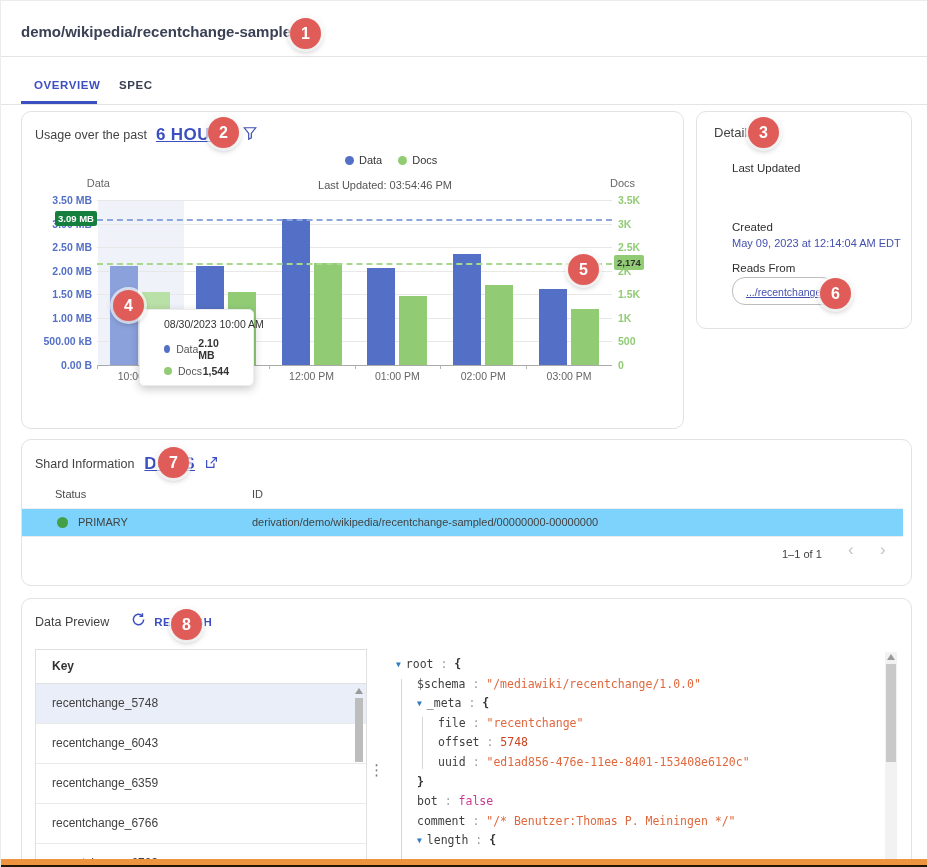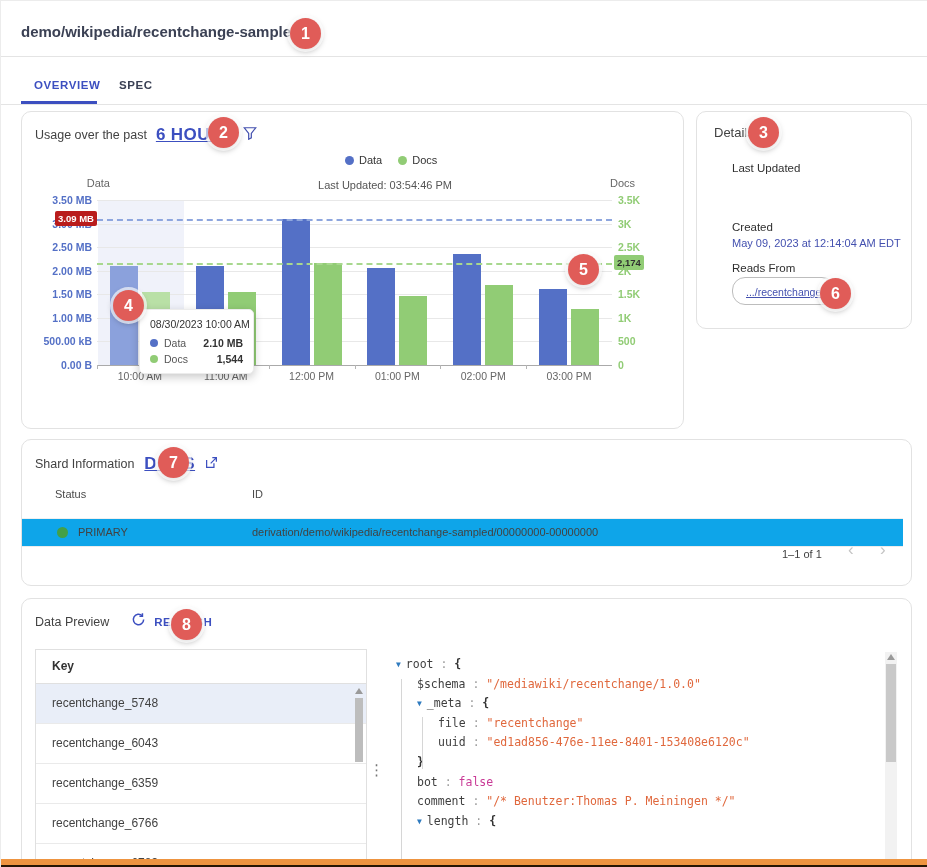--- a/index.html
+++ b/index.html
@@ -34,41 +34,41 @@
   .gridline{position:absolute;left:0;width:100%;height:1px;background:#e8e8e8;}
   .tickl{position:absolute;left:4px;width:66px;text-align:right;font-size:10.5px;font-weight:bold;color:#5470c6;}
   .tickr{position:absolute;left:596px;font-size:10.5px;font-weight:bold;color:#91cc75;}
   .xlab{position:absolute;width:90px;text-align:center;top:258px;font-size:10.5px;color:#666;}
   .xtick{position:absolute;top:253px;width:1px;height:4px;background:#b5b5b5;}
   .bar{position:absolute;bottom:0;width:28px;}
   .hl-band{position:absolute;left:1px;top:0;width:86px;height:165px;background:rgba(84,112,198,0.09);}
   .mline{position:absolute;left:0;width:100%;border-top:2px dashed;}
   .mline.b{border-color:#8ea6de;} .mline.g{border-color:#a8d88e;}
   .mbadge{position:absolute;font-size:9.5px;font-weight:bold;padding:2px 3px;border-radius:2px;}
-  .mbadge.b{background:#b91c1c;color:#fff;}
+  .mbadge.b{background:#15803d;color:#fff;}
   .mbadge.g{background:#91cc75;color:#2f2f2f;}
   
   .tooltip{position:absolute;left:117px;top:197px;width:115px;background:#fff;border:1px solid #ececec;border-radius:5px;
-           box-shadow:0 3px 10px rgba(0,0,0,.22);padding:8px 10px;box-sizing:border-box;z-index:5;}
+           box-shadow:0 3px 10px rgba(0,0,0,.22);padding:8px 24px;box-sizing:border-box;z-index:5;}
   .tt-title{font-size:10.5px;color:#333;margin-bottom:7px;white-space:nowrap;}
   .tt-row{display:flex;align-items:center;font-size:10.5px;color:#555;margin-top:4px;}
   .tt-row .dot{width:8px;height:8px;margin-right:6px;}
   .tt-val{margin-left:auto;font-weight:bold;color:#333;}
   
   .icon-sm{display:inline-block;}
   
   .details-head{position:absolute;left:17px;top:13px;}
   .dt-label{position:absolute;left:35px;font-size:11.5px;color:#2f2f2f;}
   .dt-value{position:absolute;left:35px;font-size:11px;color:#4350af;line-height:15px;}
   .chip{position:absolute;left:35px;top:165px;border:1px solid #bdbdbd;border-radius:13px;padding:4px 13px;cursor:pointer;}
   .chip span{font-size:10.5px;color:#4350af;text-decoration:underline;}
   
   .shard-head{position:absolute;left:13px;top:14px;display:flex;align-items:center;gap:10px;}
   .th{position:absolute;top:48px;font-size:11px;color:#4a4a4a;}
-  .shard-row{position:absolute;left:0;right:8px;top:68px;height:27px;background:#0ea5e9;border-top:1px solid #f0f0f0;border-bottom:1px solid #ececec;margin-top:10px;}
+  .shard-row{position:absolute;left:0;right:8px;top:68px;height:27px;background:#7dd3fc;border-top:1px solid #f0f0f0;border-bottom:1px solid #ececec;}
   .status-dot{position:absolute;left:35px;top:8px;width:11px;height:11px;border-radius:50%;background:#43a047;}
   .td{position:absolute;top:7px;font-size:11px;color:#424242;}
   .pag-label{position:absolute;left:760px;top:108px;font-size:11px;color:#3f3f3f;}
   .pag-btn{position:absolute;top:100px;font-size:17px;color:#c4c4c4;cursor:default;}
   
   .prev-head{position:absolute;left:13px;top:13px;display:flex;align-items:center;gap:8px;}
   .key-table{position:absolute;left:13px;top:50px;width:332px;height:228px;border:1px solid #e0e0e0;box-sizing:border-box;overflow:hidden;}
   .key-header{height:33px;line-height:33px;padding-left:16px;font-size:12px;font-weight:bold;color:#333;border-bottom:1px solid #e0e0e0;}
   .key-row{height:39px;line-height:39px;padding-left:16px;font-size:12px;color:#424242;border-bottom:1px solid #eaeaea;cursor:pointer;}
   .key-row.sel{background:#e9eef8;}
@@ -272,20 +272,21 @@
     <div class="split-handle">⋮</div>
 
     <div class="json-pane">
       <div class="jguide" style="left:11px;top:24px;height:196px"></div>
       <div class="jguide" style="left:32px;top:62px;height:52px"></div>
       <div id="json-holder">
           <div class="jline" style="padding-left: 6px;"><span class="jt">▼</span><span class="jk">root</span><span class="jc"> : </span><span class="jb">{</span></div>
           <div class="jline" style="padding-left: 27px;"><span class="jk">$schema</span><span class="jc"> : </span><span class="jv string">"/mediawiki/recentchange/1.0.0"</span></div>
           <div class="jline" style="padding-left: 27px;"><span class="jt">▼</span><span class="jk">_meta</span><span class="jc"> : </span><span class="jb">{</span></div>
           <div class="jline" style="padding-left: 48px;"><span class="jk">file</span><span class="jc"> : </span><span class="jv string">"recentchange"</span></div>
+          <div class="jline" style="padding-left: 48px;"><span class="jk">offset</span><span class="jc"> : </span><span class="jv number">5748</span></div>
           <div class="jline" style="padding-left: 48px;"><span class="jk">uuid</span><span class="jc"> : </span><span class="jv string">"ed1ad856-476e-11ee-8401-153408e6120c"</span></div>
           <div class="jline" style="padding-left: 27px;"><span class="jb">}</span></div>
           <div class="jline" style="padding-left: 27px;"><span class="jk">bot</span><span class="jc"> : </span><span class="jv boolean">false</span></div>
           <div class="jline" style="padding-left: 27px;"><span class="jk">comment</span><span class="jc"> : </span><span class="jv string">"/* Benutzer:Thomas P. Meiningen */"</span></div>
           <div class="jline" style="padding-left: 27px;"><span class="jt">▼</span><span class="jk">length</span><span class="jc"> : </span><span class="jb">{</span></div>
         </div>
     </div>
     <div class="json-scroll">
       <div class="arrow-up"></div>
       <div class="thumb" style="height:98px"></div>

